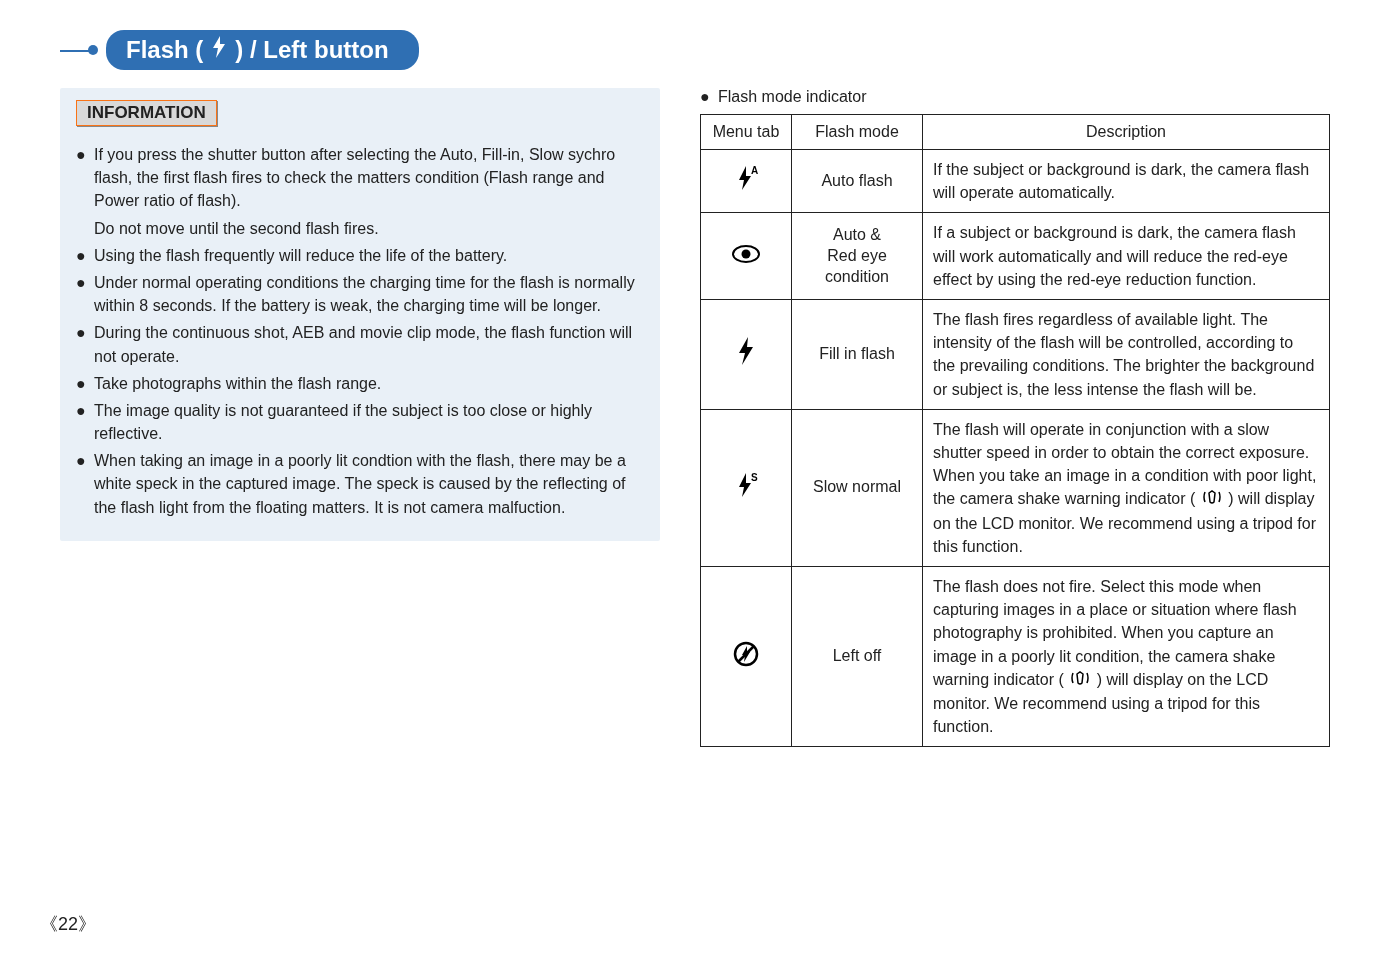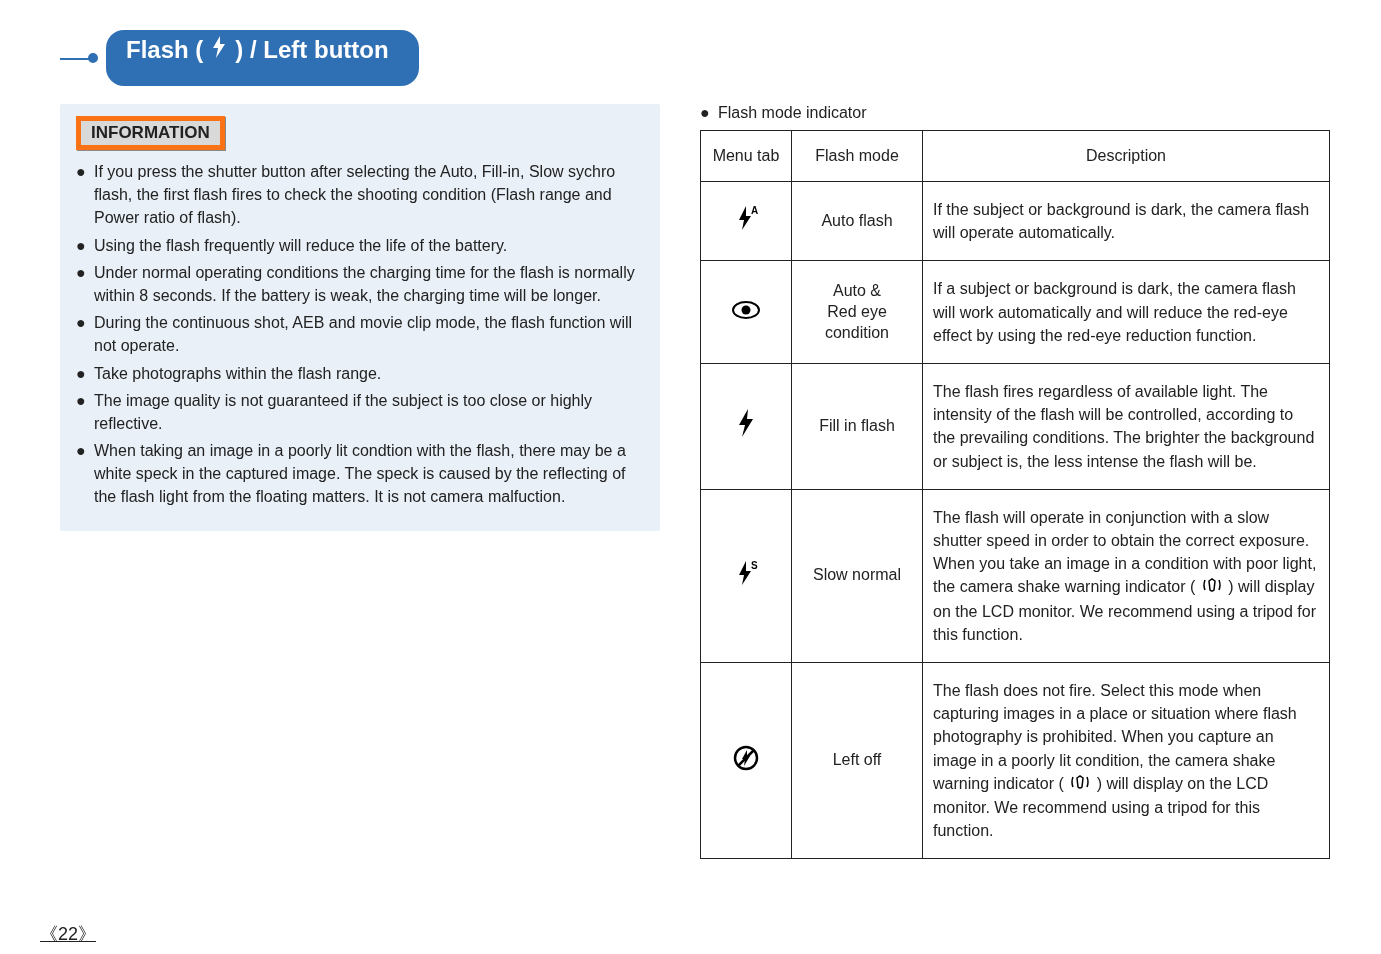--- a/index.html
+++ b/index.html
@@ -37,21 +37,21 @@
     background: #2f6fb3;
     margin-right: 0;
     position: relative;
     left: -2px;
   }
   .title-pill {
     background: #2f6fb3;
     color: #fff;
     font-weight: bold;
     font-size: 24px;
-    padding: 6px 30px 22px 20px;
+    padding: 6px 30px 6px 20px;
     border-radius: 18px;
     display: flex;
     align-items: center;
     gap: 8px;
     margin-left: 6px;
   }
   .flash-icon-title {
     display: inline-flex;
     align-items: center;
   }
@@ -66,26 +66,26 @@
     width: 630px;
   }
   .info-wrap {
     background: #e9f0f7;
     border-radius: 2px;
     padding: 12px 16px 18px 16px;
   }
   .info-tab {
     display: inline-block;
     background: #d9d9d9;
-    border: 5px solid #f97316;
+    border: 1px solid #f97316;
     box-shadow: 1px 1px 0 #888;
     font-weight: bold;
     padding: 2px 10px;
     font-size: 17px;
-    margin-bottom: 10px;
+    margin-bottom: 17px;
   }
   .info-list {
     font-size: 16px;
     line-height: 1.45;
   }
   .info-list .item {
     display: flex;
     margin-bottom: 4px;
   }
   .info-list .bullet {
@@ -108,45 +108,44 @@
   .right-header .bullet {
     width: 18px;
   }
   table.flash-table {
     border-collapse: collapse;
     width: 100%;
     font-size: 16px;
   }
   table.flash-table th, table.flash-table td {
     border: 1px solid #222;
-    padding: 16px 10px;
+    padding: 8px 10px;
     vertical-align: middle;
   }
   table.flash-table th {
     font-weight: normal;
     text-align: center;
   }
   table.flash-table td.icon-cell {
     width: 70px;
     text-align: center;
     font-size: 22px;
   }
   table.flash-table td.mode-cell {
     width: 110px;
     text-align: center;
   }
   table.flash-table td.desc-cell {
     line-height: 1.45;
   }
   .page-num {
     position: absolute;
-    bottom: 8px;
+    bottom: 18px;
     left: 40px;
     font-size: 18px;
-    text-decoration: underline;
   }
   
   .icon-svg {
     display: inline-block;
     vertical-align: middle;
   }
   .mode-lines {
     display: flex;
     flex-direction: column;
     align-items: center;
@@ -177,22 +176,23 @@
   </div>
 
   <div class="columns">
 
     <div class="left-col">
       <div class="info-wrap">
         <div class="info-tab">INFORMATION</div>
         <div class="info-list">
           <div class="item">
             <div class="bullet">●</div>
-            <div class="text">If you press the shutter button after selecting the Auto, Fill-in, Slow sychro flash, the first flash fires to check the shooting condition (Flash range and Power ratio of flash).</div>
-          </div>
+            <div class="text">If you press the shutter button after selecting the Auto, Fill-in, Slow sychro flash, the first flash fires to check the matters condition (Flash range and Power ratio of flash).</div>
+          </div>
+          <div class="sub-text">Do not move until the second flash fires.</div>
 
           <div class="item">
             <div class="bullet">●</div>
             <div class="text">Using the flash frequently will reduce the life of the battery.</div>
           </div>
           <div class="item">
             <div class="bullet">●</div>
             <div class="text">Under normal operating conditions the charging time for the flash is normally within 8 seconds. If the battery is weak, the charging time will be longer.</div>
           </div>
           <div class="item">

